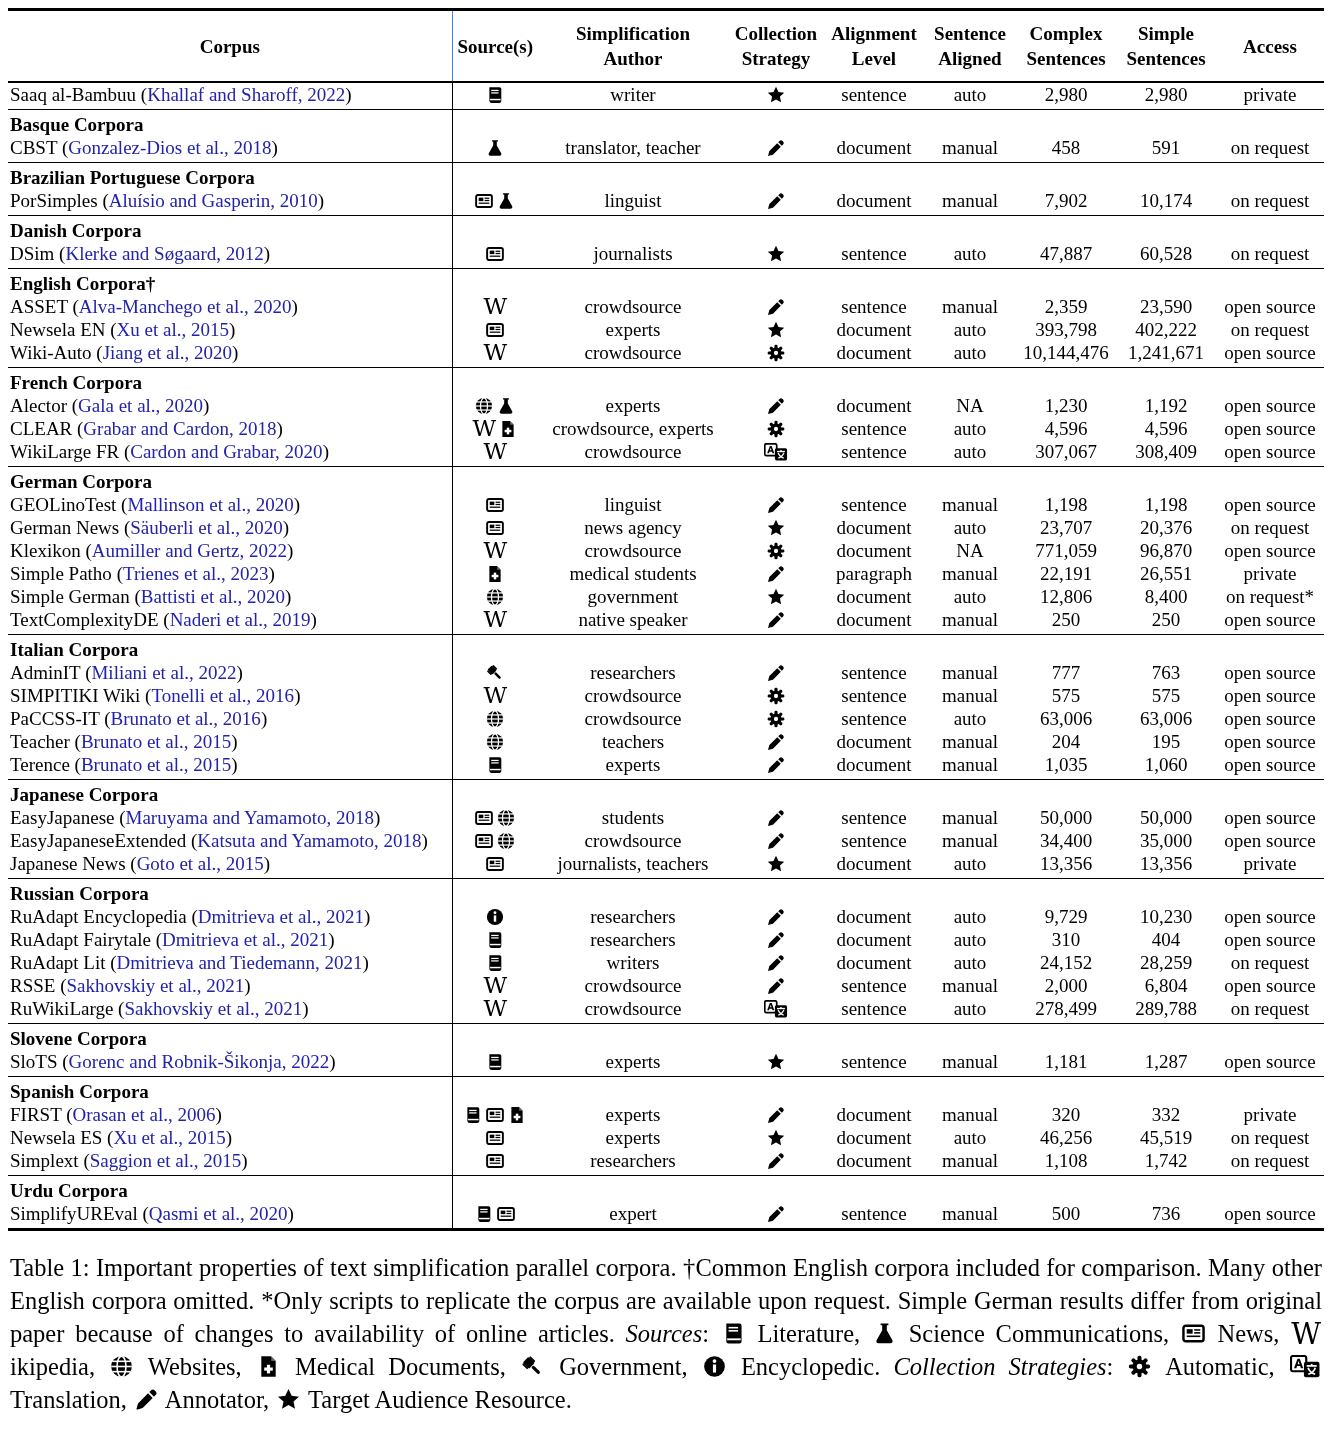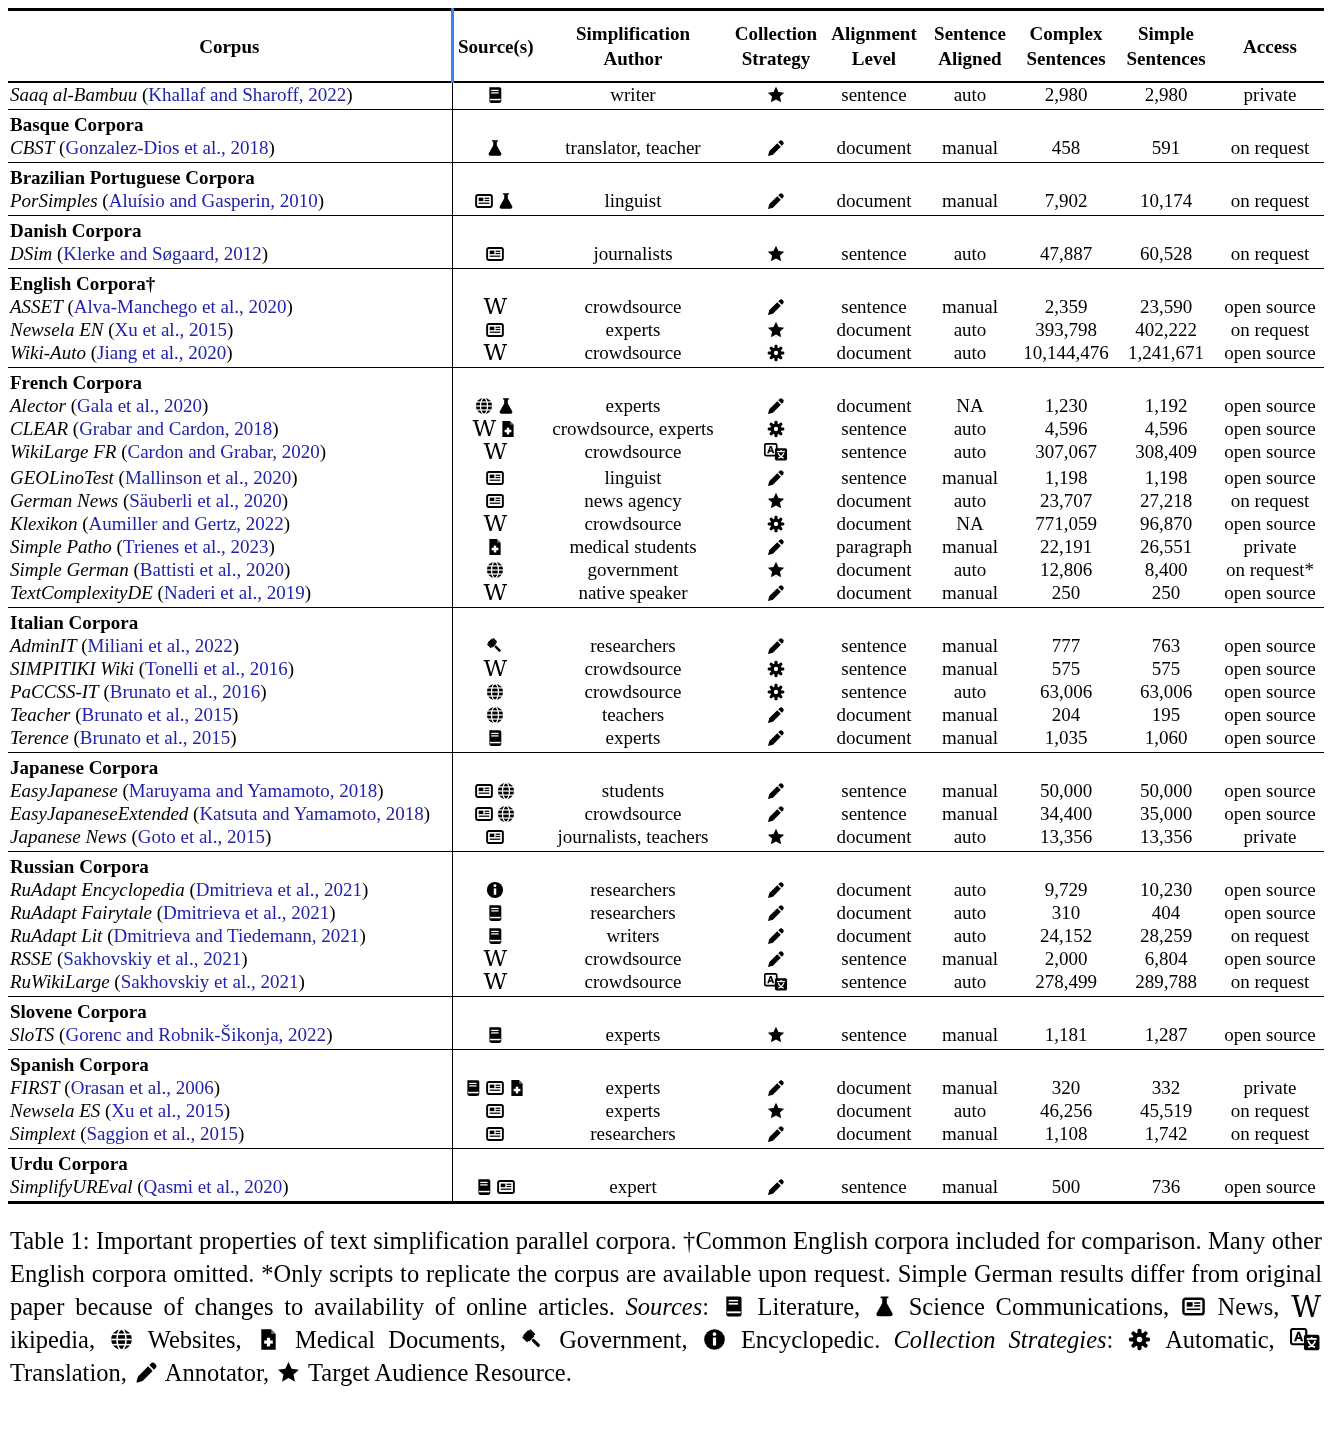--- a/index.html
+++ b/index.html
@@ -3,28 +3,28 @@
 <meta charset="utf-8">
 <style>
   :root{ --ink:#000; --link:#2222aa; }
   html,body{margin:0;padding:0;background:#fff;color:var(--ink);}
   body{width:1332px;font-family:"Liberation Serif","DejaVu Serif",serif;}
   .page{padding:8px 8px 0 8px;}
   table{border-collapse:collapse;table-layout:fixed;width:1316px;
         border-top:3px solid #000;border-bottom:3px solid #000;}
   th{font-weight:bold;font-size:19px;line-height:25px;white-space:pre-line;
      vertical-align:middle;text-align:center;padding:10px 1px;border-bottom:2px solid #000;}
-  th.c0{border-right:3px solid #3b82f6;}
+  th.c0{border-right:1px solid #3b82f6;}
   td{font-size:19px;line-height:23px;padding:0 2px;text-align:center;
      vertical-align:middle;white-space:nowrap;overflow:visible;}
   td.c0{text-align:left;border-right:1px solid #000;}
   tr.sec-top td{border-top:1.5px solid #000;padding-top:3px;}
   tr.group-row td{font-weight:bold;}
   tr.last-row td{padding-bottom:3px;}
-  .corpus-name{font-style:italic;text-align:right;}
+  .corpus-name{text-align:right;}
   a.cite{color:var(--link);text-decoration:none;cursor:pointer;}
   .icon{display:inline-block;margin:0 2px;}
   .icon svg{height:18px;width:auto;vertical-align:-3px;}
   .icon.wiki{font-family:"DejaVu Serif","Liberation Serif",serif;font-size:23px;
              line-height:18px;vertical-align:-1px;margin:0 1px;}
   .caption{font-size:24.5px;line-height:33px;text-align:justify;margin:20px 2px 0 2px;}
   .caption .icon svg{height:23px;vertical-align:-3px;}
   .caption .icon.wiki{font-size:29px;vertical-align:-2px;}
   .caption .em{font-style:italic;margin-top:13px;}
 </style>
@@ -306,20 +306,31 @@
                   <path d="M17.6 8.8c-.7 2.2-2.6 3.8-4.9 4.6"></path>
                   <path d="M12.6 8.8c.7 2.2 2.6 3.8 4.9 4.6"></path>
                 </g>
               </svg></span></td>
           <td>sentence</td>
           <td>auto</td>
           <td>307,067</td>
           <td>308,409</td>
           <td>open source</td>
         </tr>
+        <tr class="group-row sec-top">
+          <td class="c0">German Corpora</td>
+          <td></td>
+          <td></td>
+          <td></td>
+          <td></td>
+          <td></td>
+          <td></td>
+          <td></td>
+          <td></td>
+        </tr>
         <tr class="data-row">
           <td class="c0"><span class="corpus-name">GEOLinoTest</span> (<a class="cite">Mallinson et al., 2020</a>)</td>
           <td><span class="icon"><svg viewBox="0 0 16 16">
                 <rect x="1" y="2.6" width="14" height="10.8" rx="1.6" fill="none" stroke="#000" stroke-width="1.7"></rect>
                 <rect x="3.3" y="5" width="4.1" height="3.1"></rect>
                 <rect x="8.5" y="5" width="4.2" height="1.1"></rect>
                 <rect x="8.5" y="7" width="4.2" height="1.1"></rect>
                 <rect x="3.3" y="9.4" width="9.4" height="1.1"></rect>
               </svg></span></td>
           <td>linguist</td>
@@ -341,21 +352,21 @@
                 <rect x="8.5" y="7" width="4.2" height="1.1"></rect>
                 <rect x="3.3" y="9.4" width="9.4" height="1.1"></rect>
               </svg></span></td>
           <td>news agency</td>
           <td><span class="icon"><svg viewBox="0 0 16 16">
                 <path d="M8 .7l2.2 4.7 5.1.6-3.8 3.4 1 5L8 11.9l-4.5 2.5 1-5L.7 6l5.1-.6z"></path>
               </svg></span></td>
           <td>document</td>
           <td>auto</td>
           <td>23,707</td>
-          <td>27,218</td>
+          <td>20,376</td>
           <td>on request</td>
         </tr>
         <tr class="data-row">
           <td class="c0"><span class="corpus-name">Klexikon</span> (<a class="cite">Aumiller and Gertz, 2022</a>)</td>
           <td><span class="icon wiki">W</span></td>
           <td>crowdsource</td>
           <td><span class="icon"><svg viewBox="0 0 16 16">
                 <circle cx="8" cy="8" r="4.9"></circle>
                 <g>
                   <rect x="6.6" y="0.6" width="2.8" height="14.8" rx="1.2"></rect>

